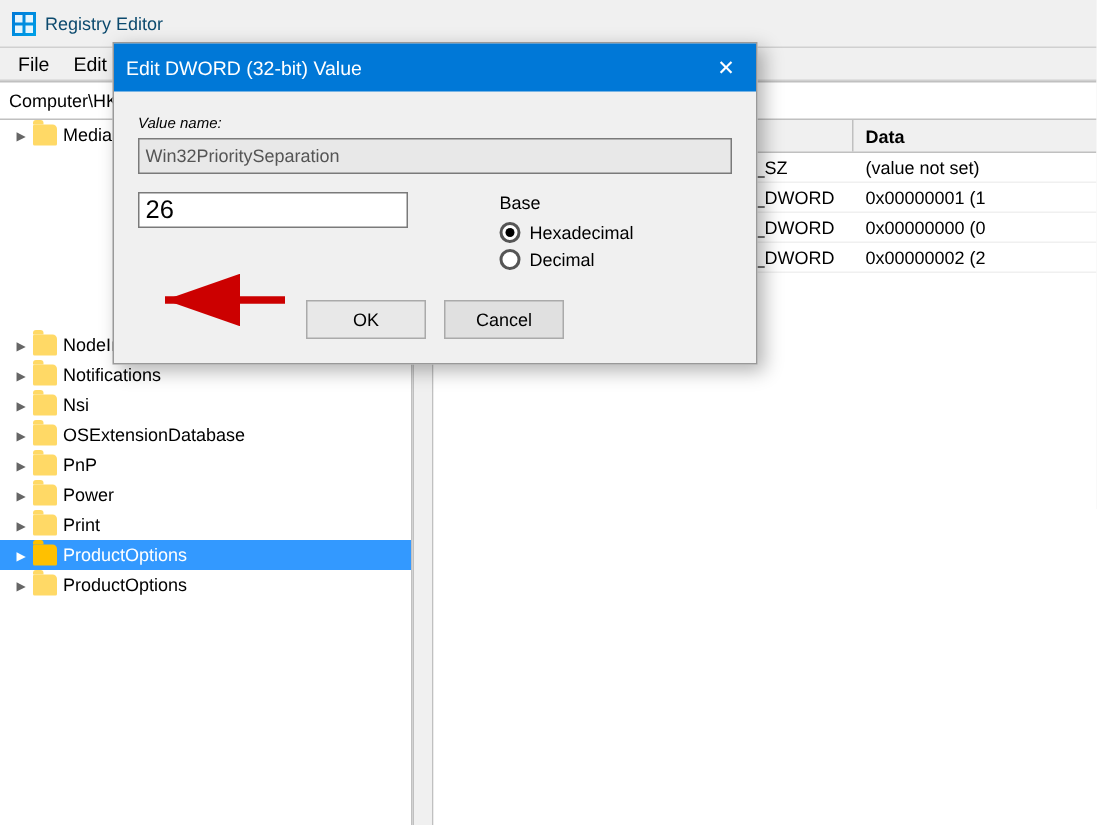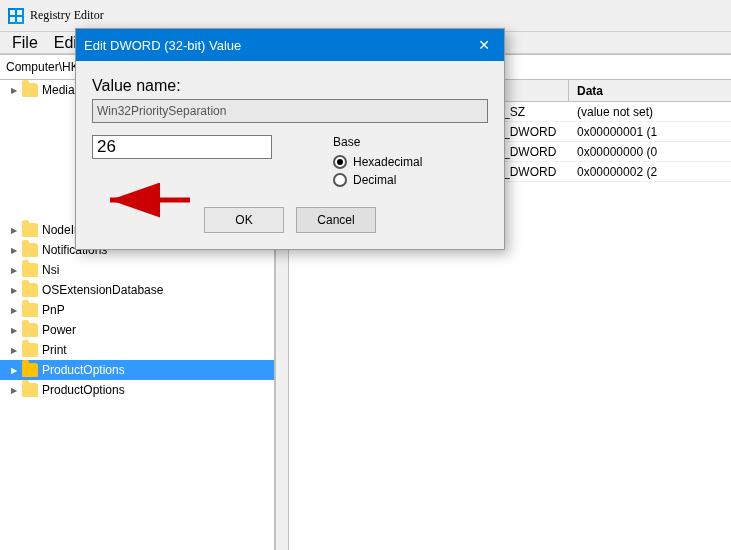--- a/index.html
+++ b/index.html
@@ -28,37 +28,36 @@
       margin-right: 6px;
       background: linear-gradient(135deg, #0078d7, #00a2e8);
       display: flex;
       align-items: center;
       justify-content: center;
       font-size: 10px;
       color: white;
     }
     .title-bar-text {
       font-size: 12px;
-      color: #000000;
-      font-family: Liberation Serif, serif;
+      color: #0c4a6e;
     }
 
     
     .menu-bar {
       background: #f0f0f0;
       height: 22px;
       display: flex;
       align-items: center;
       padding: 0 4px;
       border-bottom: 1px solid #d0d0d0;
     }
     .menu-item {
       padding: 2px 8px;
       cursor: pointer;
-      font-size: 16px;
+      font-size: 13px;
       color: #000;
     }
 
     
     .address-bar {
       background: white;
       height: 26px;
       display: flex;
       align-items: center;
       padding: 0 6px;
@@ -220,24 +219,25 @@
       align-items: center;
       justify-content: center;
       cursor: pointer;
       font-size: 14px;
       color: white;
     }
     .dialog-body {
       padding: 16px;
     }
     .dialog-label {
-      font-size: 16px;
+      font-size: 10px;
       color: #000;
       margin-bottom: 4px;
       display: block;
+      font-style: italic;
     }
     .dialog-input {
       width: 100%;
       height: 24px;
       border: 1px solid #7a7a7a;
       padding: 0 4px;
       font-size: 12px;
       background: white;
       outline: none;
     }

